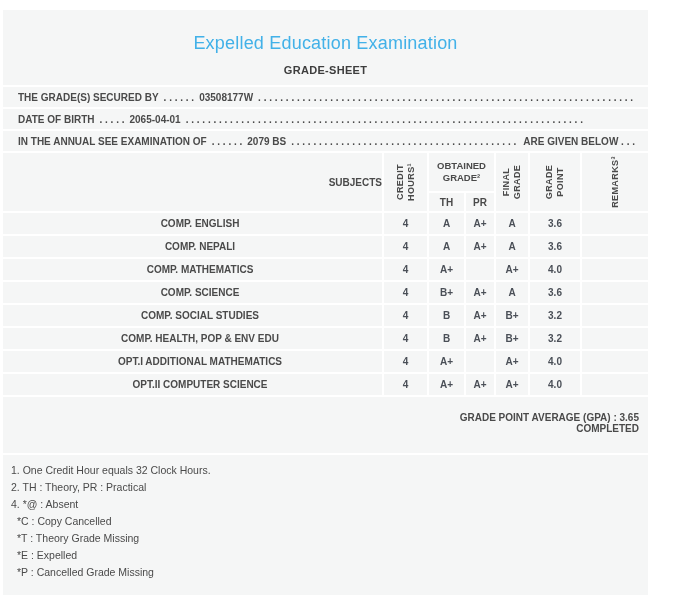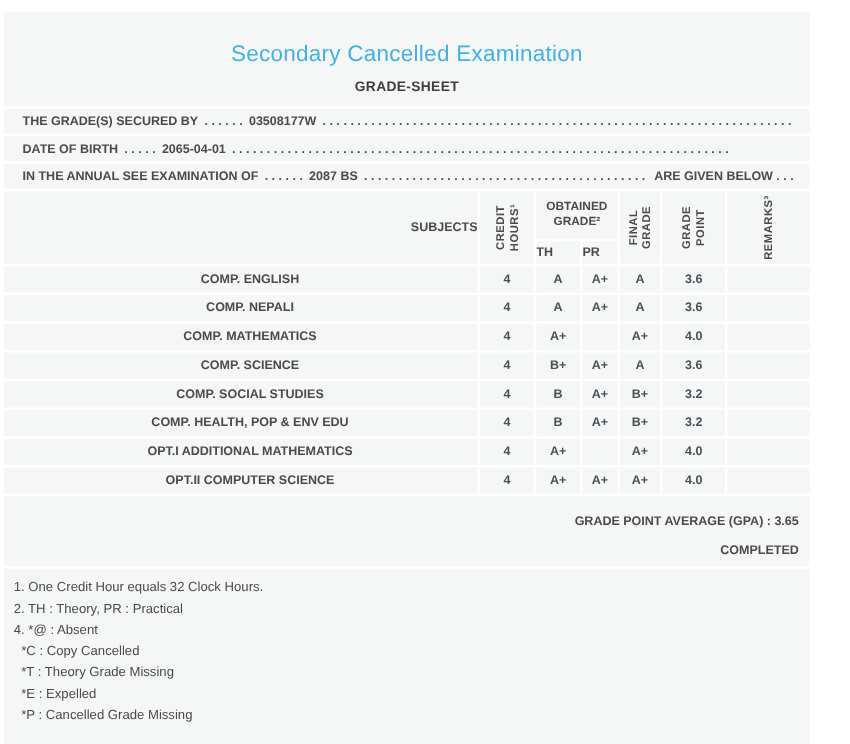--- a/index.html
+++ b/index.html
@@ -57,65 +57,65 @@
   .vtext{
     position:absolute;left:50%;top:50%;
     transform:translate(-50%,-50%) rotate(-90deg);
     white-space:pre-line;text-align:center;
     font-size:9px;font-weight:700;line-height:1.2;letter-spacing:0.4px;
   }
   .obtained-head{
     text-align:center;vertical-align:middle;white-space:pre-line;
     font-size:9.5px;line-height:1.25;height:40px;
   }
-  .subhead{height:20px;text-align:left;vertical-align:middle;}
+  .subhead{height:20px;text-align:center;vertical-align:middle;}
   td{height:23px;color:var(--grade_text);vertical-align:middle;}
   td.subject{
     text-align:center;padding-left:15px;color:var(--text);
     white-space:nowrap;
   }
   td.c{text-align:center;}
   
   .summary{
     height:58px;border-bottom:2px solid #fff;
     text-align:right;padding:15px 9px 0 0;
     font-size:10px;font-weight:700;color:var(--text);
   }
-  .summary .status-line{margin-top:12px;}
+  .summary .status-line{}
   
   .footnotes{padding:7px 0 0 8px;font-size:10.5px;color:var(--text);}
   .fn{line-height:17px;white-space:nowrap;}
   .fn.indent{padding-left:6px;}
 </style>
 </head>
 <body>
 
 <div class="card">
 
   <div class="title-section">
-    <h1 class="page-title">Secondary Cancelled Examination</h1>
+    <h1 class="page-title">Expelled Education Examination</h1>
     <div class="subtitle">GRADE-SHEET</div>
   </div>
 
   <div class="info-row">
     <span>THE GRADE(S) SECURED BY</span>
     <span class="sep">. . . . . .</span>
     <span>03508177W</span>
     <span class="filler">. . . . . . . . . . . . . . . . . . . . . . . . . . . . . . . . . . . . . . . . . . . . . . . . . . . . . . . . . . . . . . . . . . . . . . . .</span>
   </div>
   <div class="info-row">
     <span>DATE OF BIRTH</span>
     <span class="sep">. . . . .</span>
     <span>2065-04-01</span>
     <span class="filler">. . . . . . . . . . . . . . . . . . . . . . . . . . . . . . . . . . . . . . . . . . . . . . . . . . . . . . . . . . . . . . . . . . . . . . . .</span>
   </div>
   <div class="info-row">
     <span>IN THE ANNUAL SEE EXAMINATION OF</span>
     <span class="sep">. . . . . .</span>
-    <span>2087 BS</span>
+    <span>2079 BS</span>
     <span class="filler">. . . . . . . . . . . . . . . . . . . . . . . . . . . . . . . . . . . . . . . . . . . . . . . . . . . . . . . . . . . . . . . . . . . . . . . .</span>
     <span class="suffix">ARE GIVEN BELOW . . .</span>
   </div>
 
   <table>
     <colgroup>
       <col>
         <col style="width:45px">
         <col style="width:37px">
         <col style="width:30px">

